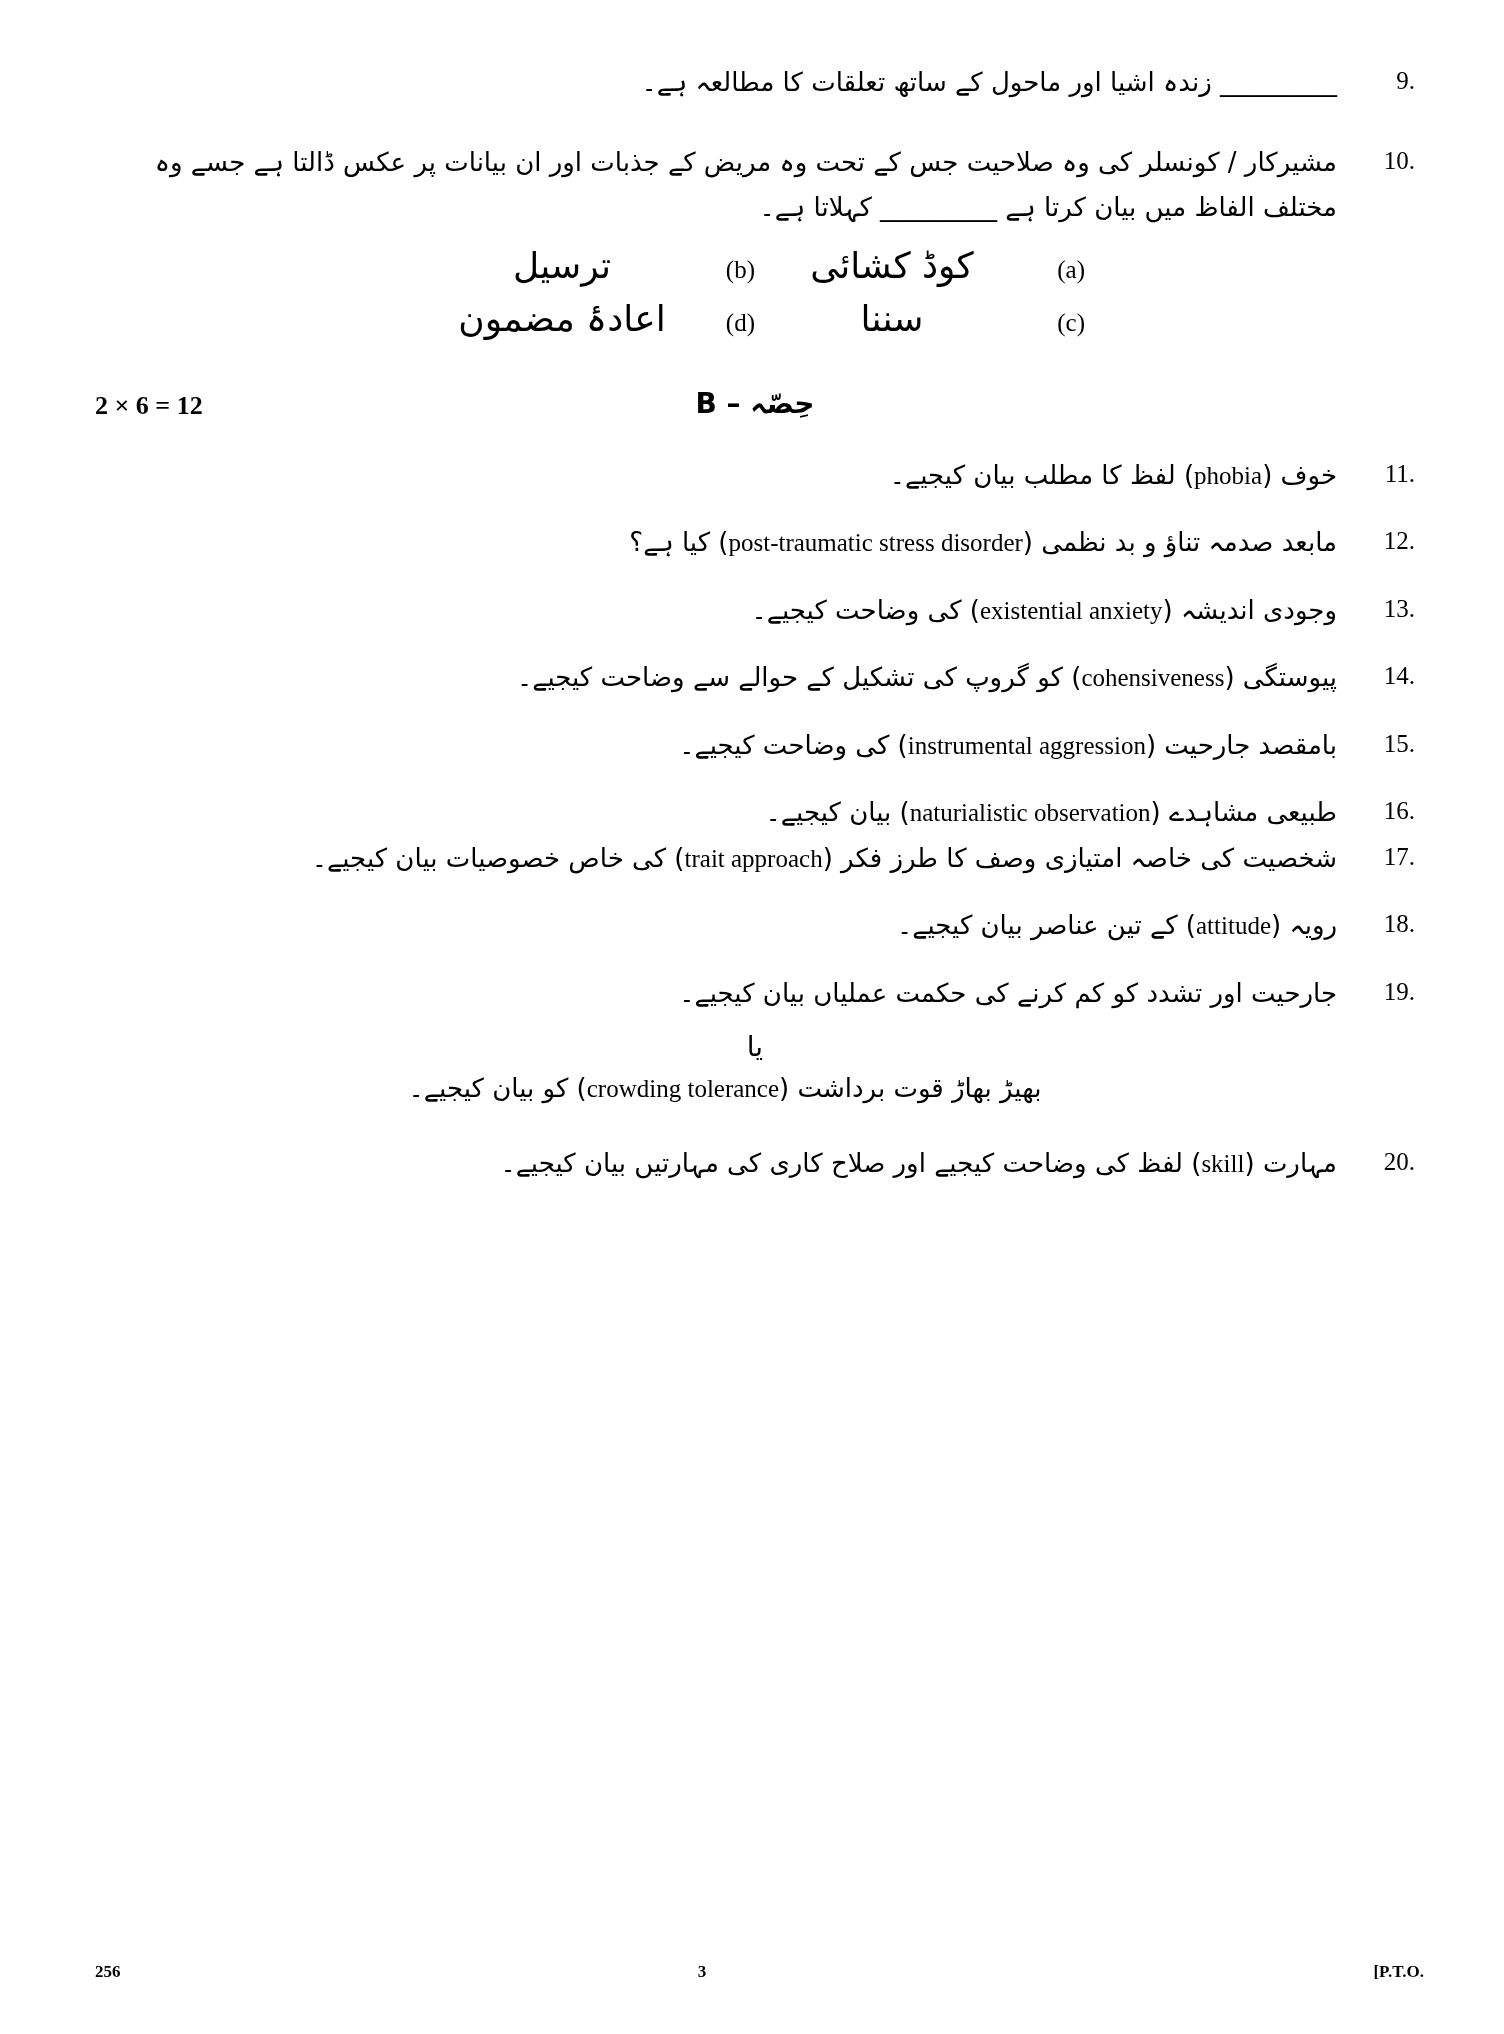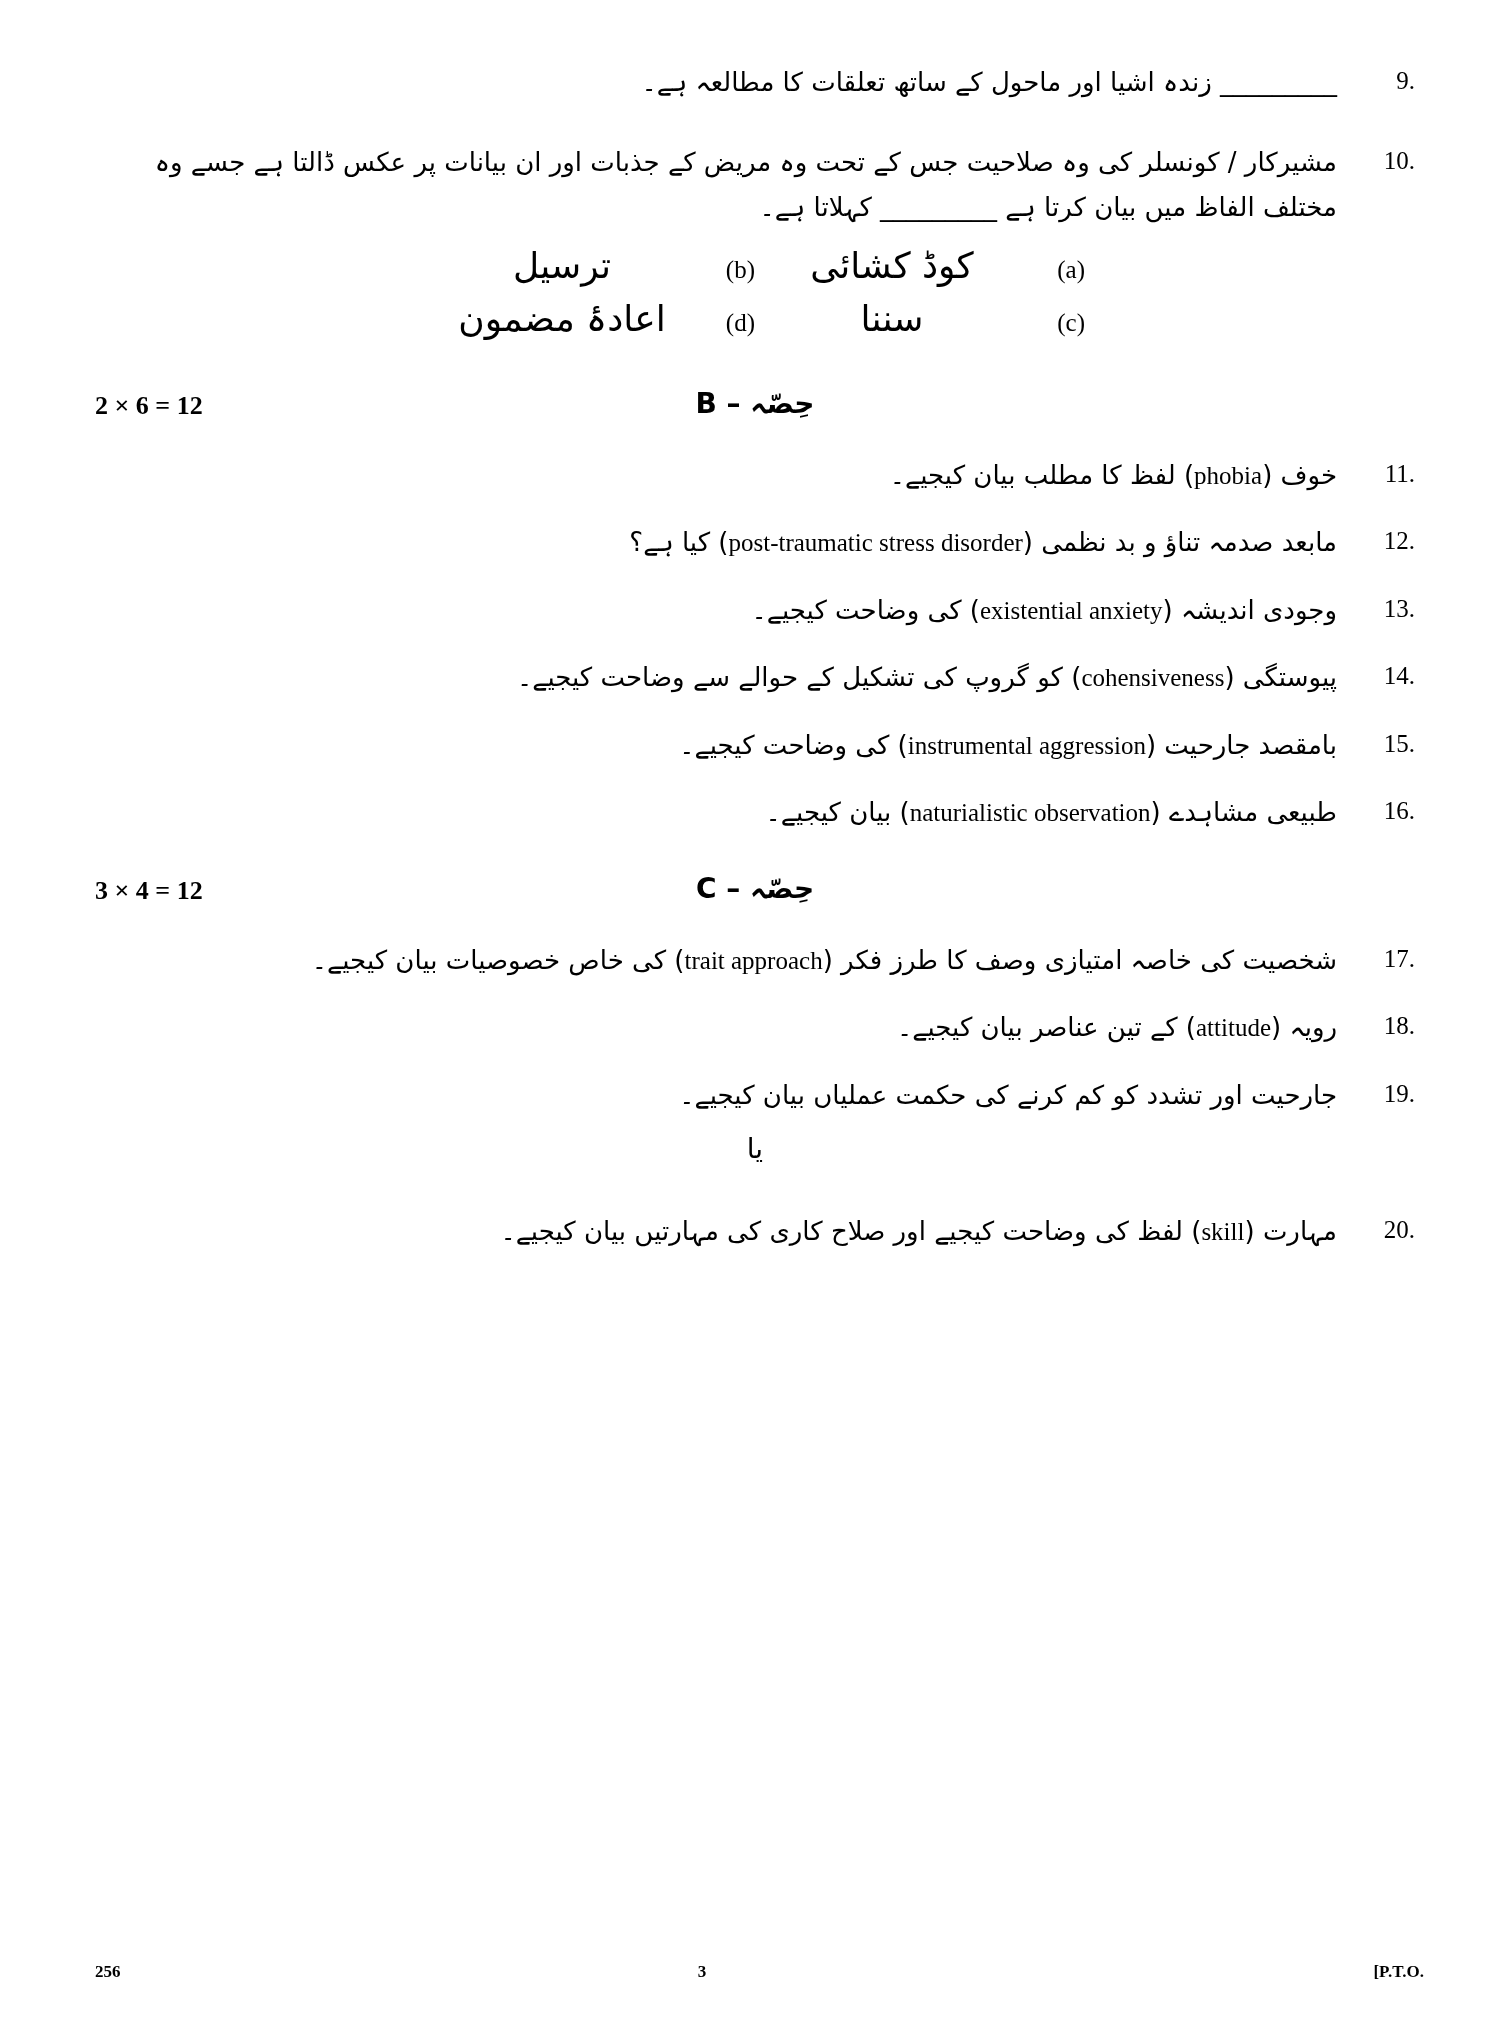--- a/index.html
+++ b/index.html
@@ -257,24 +257,20 @@
     </div>
     <div class="gap-sm"></div>
 
     <div class="q-row">
       <div class="q-num">16.</div>
       <div class="q-body urdu">
         <span>طبیعی مشاہدے (</span><span class="latin">naturialistic observation</span><span>) بیان کیجیے۔</span>
       </div>
     </div>
 
-    <div class="section-row">
-      <div class="section-marks">3 × 4 = 12</div>
-      <div class="section-title">حِصّہ – C</div>
-    </div>
 
     <div class="q-row">
       <div class="q-num">17.</div>
       <div class="q-body urdu">
         <span>شخصیت کی خاصہ امتیازی وصف کا طرز فکر (</span><span class="latin">trait approach</span><span>) کی خاص خصوصیات بیان کیجیے۔</span>
       </div>
     </div>
     <div class="gap-sm"></div>
 
     <div class="q-row">
@@ -285,20 +281,23 @@
     </div>
     <div class="gap-sm"></div>
 
     <div class="q-row">
       <div class="q-num">19.</div>
       <div class="q-body urdu">جارحیت اور تشدد کو کم کرنے کی حکمت عملیاں بیان کیجیے۔</div>
     </div>
 
     <div class="center-word">یا</div>
 
+    <div class="alt-line">
+      <span>بھیڑ بھاڑ قوت برداشت (</span><span class="latin">crowding tolerance</span><span>) کو بیان کیجیے۔</span>
+    </div>
 
     <div class="gap-md"></div>
 
     <div class="q-row">
       <div class="q-num">20.</div>
       <div class="q-body urdu">
         <span>مہارت (</span><span class="latin">skill</span><span>) لفظ کی وضاحت کیجیے اور صلاح کاری کی مہارتیں بیان کیجیے۔</span>
       </div>
     </div>
 

